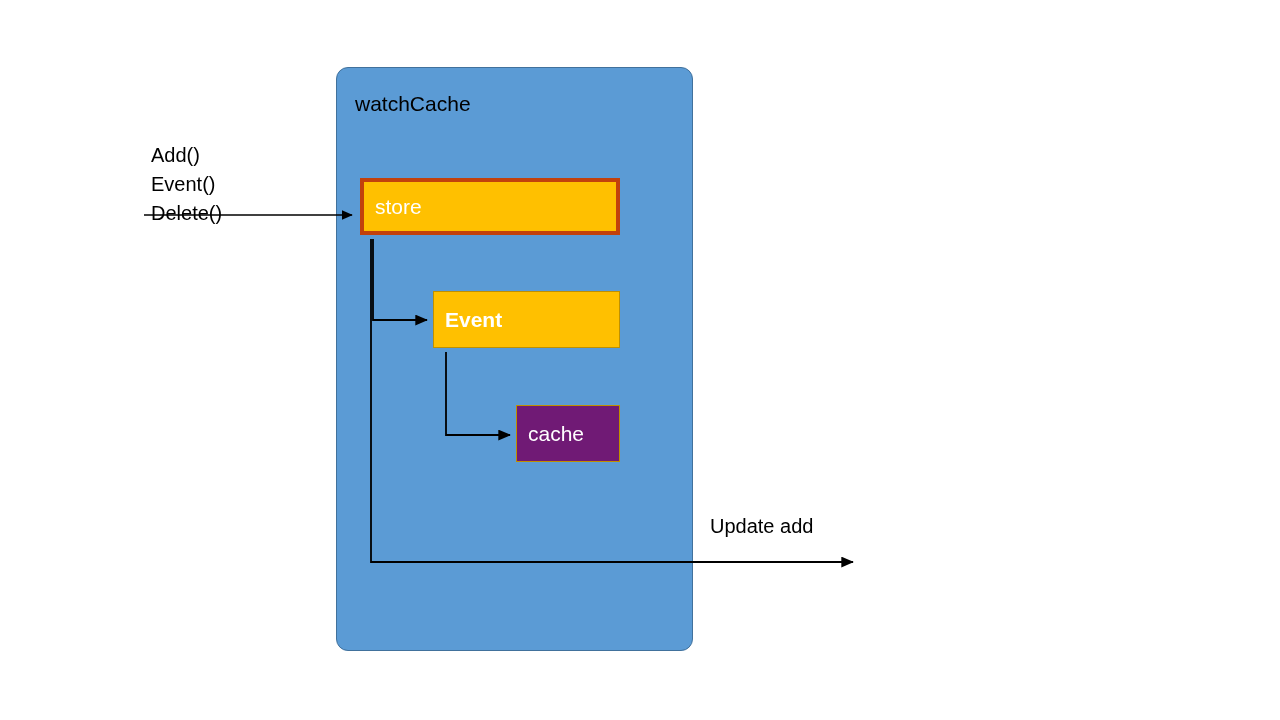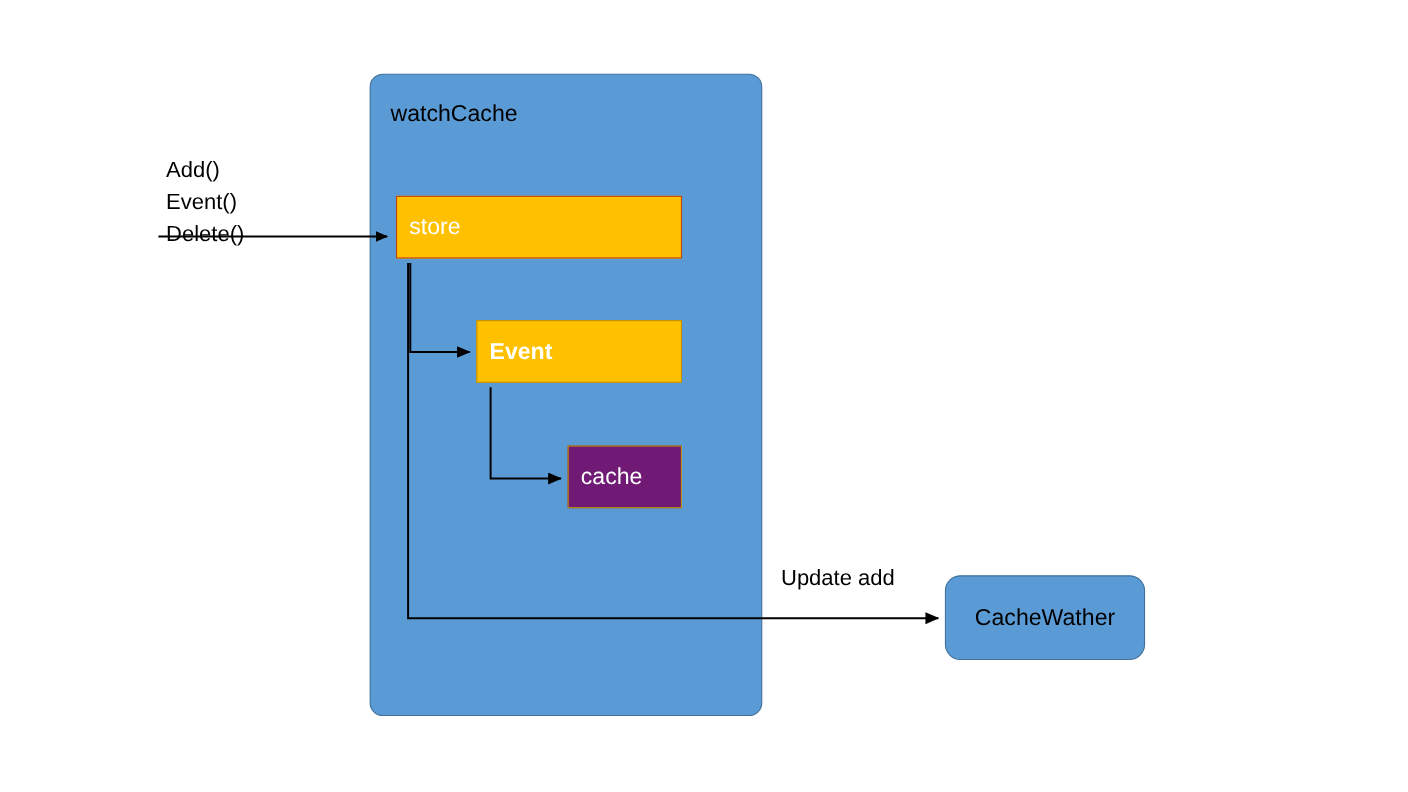--- a/index.html
+++ b/index.html
@@ -77,35 +77,32 @@
 </style>
 </head>
 <body>
 
 <div id="canvas">
 
   <div class="node node-container" style="left:336px; top:67px; width:357px; height:584px; background:#5B9BD5; border:1px solid #41719C;">
   </div>
   <div class="container-title" style="left:355px; top:93px;">watchCache</div>
 
-  <div class="node" style="left:360px; top:178px; width:260px; height:57px; background:#FFC000; border:1px solid #c2410c;">
+  <div class="node" style="left:360px; top:178px; width:260px; height:57px; background:#FFC000; border:4px solid #c2410c;">
     <span class="inner-label">store</span>
   </div>
 
   <div class="node" style="left:433px; top:291px; width:187px; height:57px; background:#FFC000; border:1px solid #BF9000;font-weight:bold;">
     <span class="inner-label">Event</span>
   </div>
 
   <div class="node" style="left:516px; top:405px; width:104px; height:57px; background:#701a75; border:1px solid #BF9000;">
     <span class="inner-label">cache</span>
   </div>
 
-  <div class="node node-rounded" style="left:859px; top:523px; width:182px; height:77px; background:#5B9BD5; border:1px solid #41719C;">
-    <span class="node-label" style="color:#000000;">CacheWather</span>
-  </div>
 
   <div class="edge-label-group">
     <span class="free-label">Add()</span>
     <span class="free-label">Event()</span>
     <span class="free-label">Delete()</span>
   </div>
 
   <div class="free-label" style="left:710px; top:512px;">Update add</div>
 
   <svg class="diagram-svg" viewBox="0 0 1280 720" xmlns="http://www.w3.org/2000/svg">

